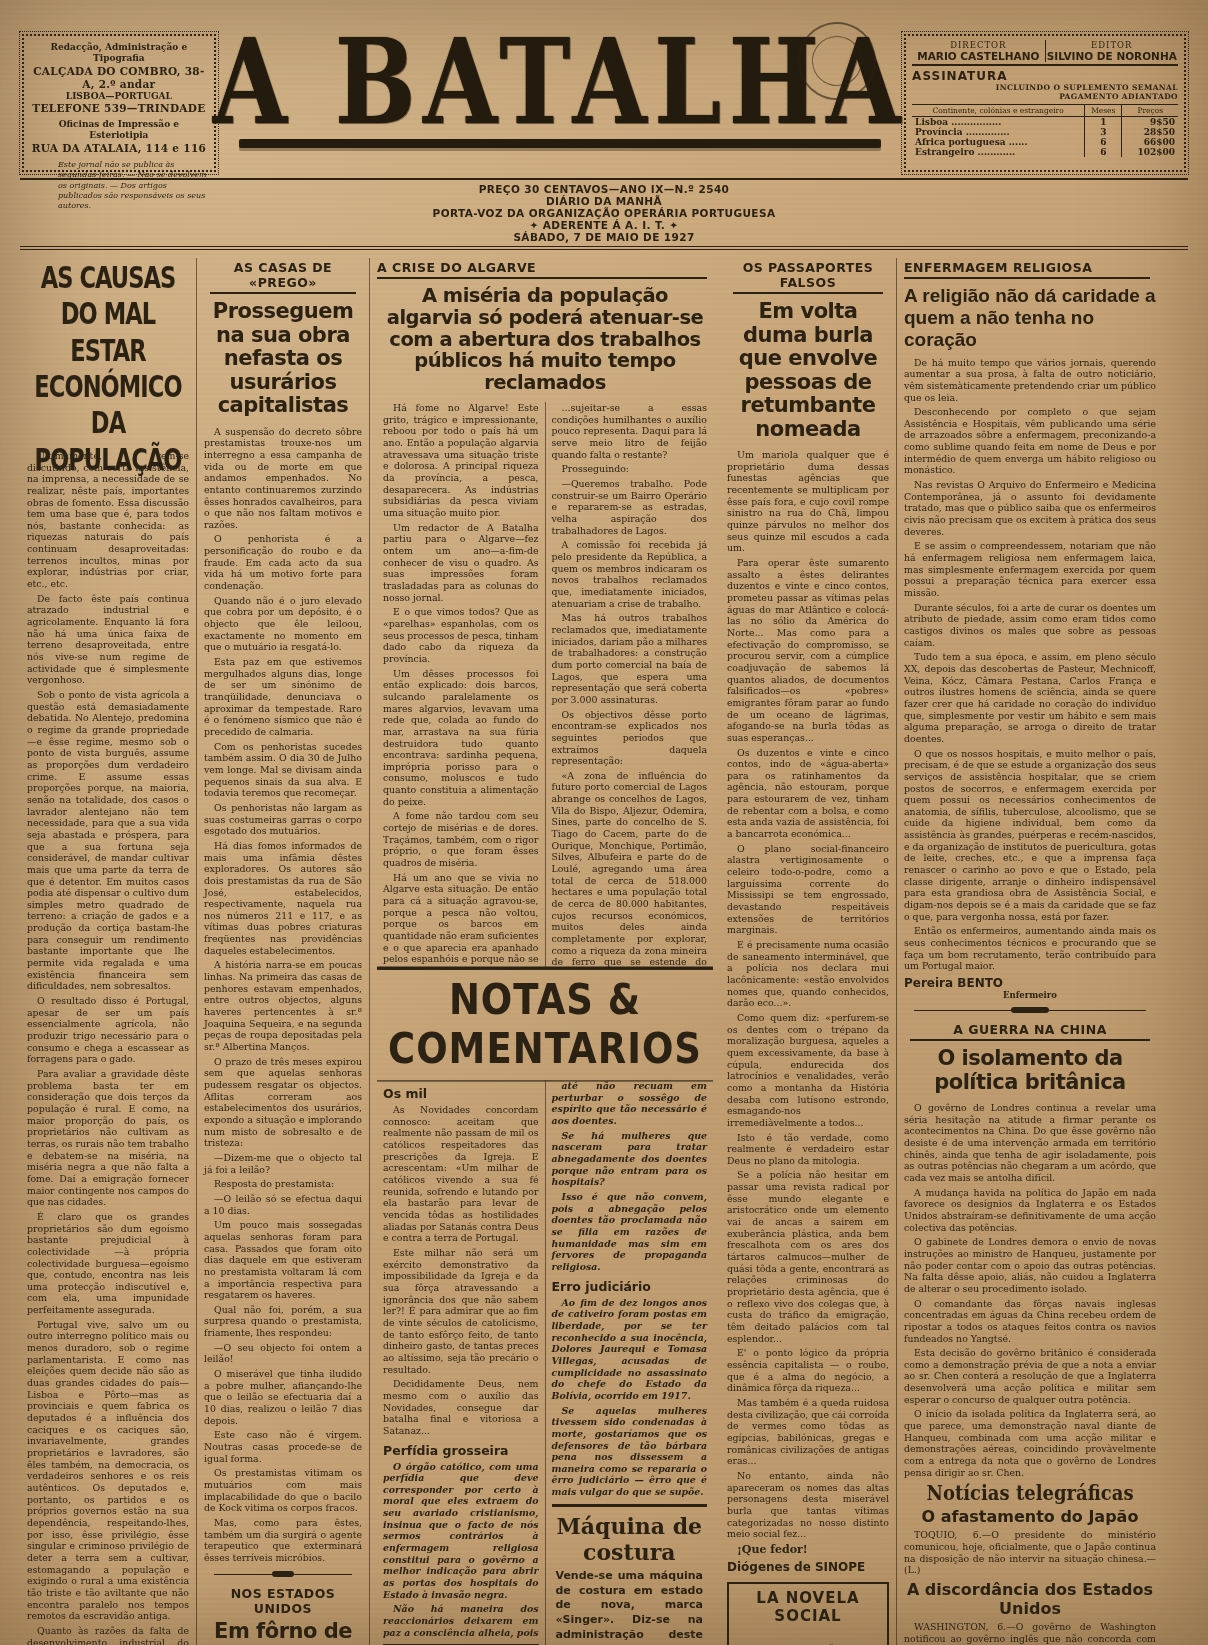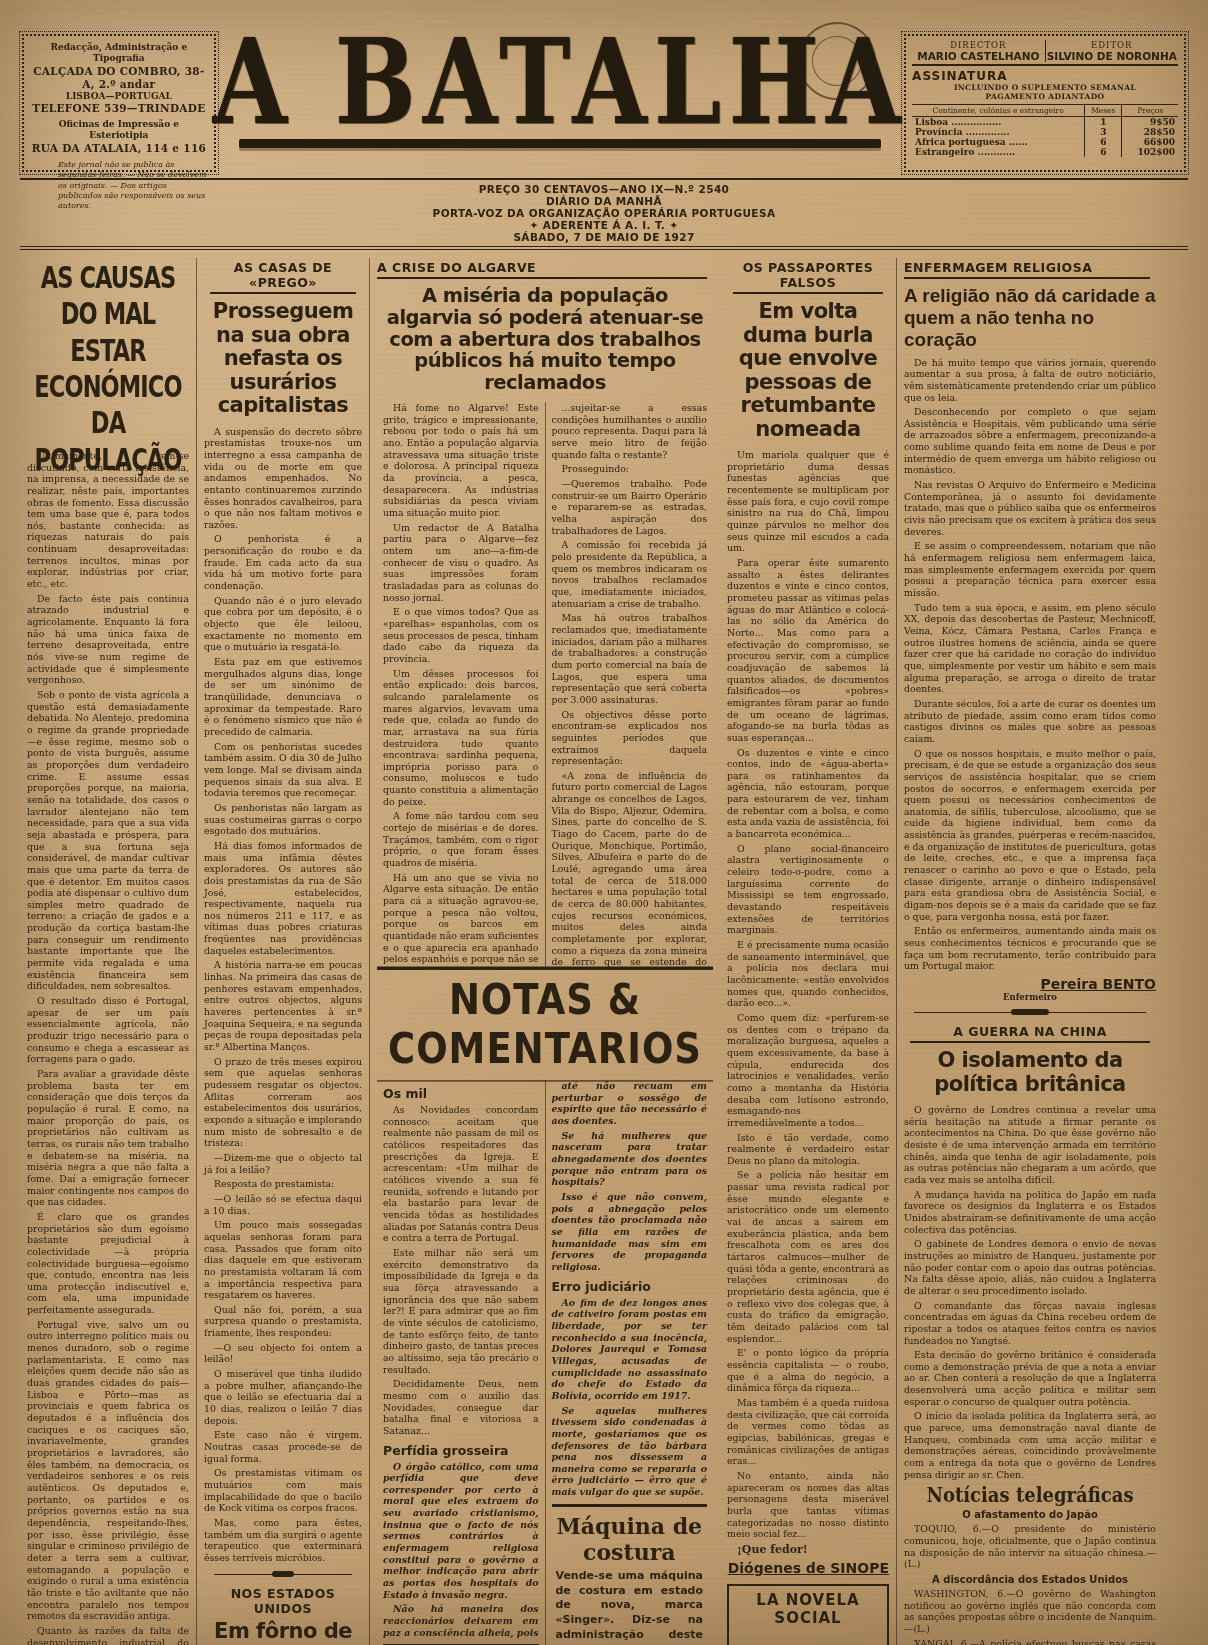--- a/index.html
+++ b/index.html
@@ -26,21 +26,21 @@
   .stamp{position:absolute;right:28px;top:-12px;width:74px;height:74px;border:2px solid rgba(43,34,20,.75);
     border-radius:50%;display:flex;align-items:center;justify-content:center;transform:rotate(-14deg);opacity:.8;}
   .stamp .inner{width:48px;height:48px;border:1px solid rgba(43,34,20,.7);border-radius:50%;}
   .dir-box{width:284px;border:2px dotted #2b2214;outline:1px dotted #2b2214;outline-offset:2px;padding:4px 6px;font-size:9px;}
   .dir-row{display:flex;text-align:center;border-bottom:2px solid #2b2214;padding-bottom:2px;}
   .dir-cell{flex:1;}
   .dir-cell+.dir-cell{border-left:1px solid #2b2214;}
   .dir-label{font-size:8.5px;letter-spacing:1px;}
   .dir-name{font-weight:bold;font-size:10.5px;font-family:"DejaVu Sans",sans-serif;white-space:nowrap;}
   .sub-title{text-align:left;font-weight:bold;font-size:12px;letter-spacing:1px;margin-top:3px;font-family:"DejaVu Sans",sans-serif;}
-  .sub-note{text-align:center;font-size:7.5px;font-weight:bold;letter-spacing:.4px;}
+  .sub-note{text-align:right;font-size:7.5px;font-weight:bold;letter-spacing:.4px;}
   table.subs{width:100%;border-collapse:collapse;margin-top:3px;font-size:9px;}
   table.subs th{font-weight:normal;font-size:7.5px;border-top:1px solid #2b2214;border-bottom:1px solid #2b2214;padding:1px 2px;}
   table.subs th+th,table.subs td+td{border-left:1px solid #2b2214;}
   table.subs td{padding:0 3px;font-weight:bold;margin-top:45px;}
   table.subs td:nth-child(2){text-align:center;}
   table.subs td:nth-child(3){text-align:right;}
   
   .dateline{margin:6px 20px 0 20px;border-top:2px solid #2b2214;border-bottom:4px double #2b2214;
     display:flex;align-items:center;justify-content:space-between;padding:3px 4px;
     font-family:"DejaVu Sans",sans-serif;font-weight:bold;font-size:10.5px;letter-spacing:.4px;white-space:nowrap;flex-direction:column;}
@@ -58,39 +58,39 @@
   p.para-em{font-size:9.4px;line-height:1.24;text-align:justify;margin:0 0 3px 0;text-indent:10px;font-style:italic;font-weight:bold;}
   .kicker{font-family:"DejaVu Sans",sans-serif;font-weight:bold;text-align:center;font-size:12.5px;
     letter-spacing:.5px;border-bottom:2px solid #2b2214;padding-bottom:2px;margin:2px 6px 6px 6px;}
   .head-xl{font-family:"DejaVu Sans",sans-serif;font-weight:bold;font-size:24px;line-height:1.18;
     text-align:center;transform:scale(.94,1.28);transform-origin:top center;margin:2px 0 20px 0;letter-spacing:-1px;}
   .head-lg{font-family:"DejaVu Sans",sans-serif;font-weight:bold;font-size:21px;line-height:1.12;text-align:center;margin:0 0 8px 0;letter-spacing:-.5px;}
   .head-md{font-family:Liberation Sans, sans-serif;font-weight:bold;font-size:18px;line-height:1.15;text-align:center;margin:0 0 6px 0;}
   .ornament{height:10px;margin:6px 10px;position:relative;}
   .ornament:before{content:"";position:absolute;left:0;right:0;top:4px;border-top:1px solid #2b2214;}
   .ornament:after{content:"";position:absolute;left:42%;right:42%;top:1px;height:6px;background:#2b2214;border-radius:3px;}
-  .sig{text-align:right;font-weight:bold;font-size:14px;font-family:"DejaVu Sans",sans-serif;margin:4px 0 0 0;text-decoration:underline;}
+  .sig{text-align:left;font-weight:bold;font-size:12px;font-family:"DejaVu Sans",sans-serif;margin:4px 0 0 0;}
   .sig-role{text-align:center;font-size:8.5px;font-weight:bold;margin-bottom:4px;}
   .subhead{font-family:"DejaVu Sans",sans-serif;font-weight:bold;font-size:12.5px;margin:6px 0 3px 0;}
   
   .two-col{display:flex;overflow:hidden;}
   .two-col .sub{flex:1;padding:0 6px;overflow:hidden;}
   .two-col .sub+.sub{border-left:1px solid rgba(43,34,20,.6);}
   .algarve-cols{height:568px;}
   .notas-head{font-family:"DejaVu Sans",sans-serif;font-weight:bold;font-size:37px;letter-spacing:1px;
     text-align:center;transform:scaleY(1.15);transform-origin:center;margin:4px 0 6px 0;
     border-top:3px solid #2b2214;border-bottom:1px solid #2b2214;padding:4px 0 6px 0;}
   .ad-box{border-top:3px solid #2b2214;border-bottom:3px solid #2b2214;padding:5px 4px;margin:6px 0;text-align:center;}
   .maquina-title{font-family:"DejaVu Serif",serif;font-weight:bold;font-size:22px;margin:1px 0 4px 0;}
   .maquina-text{font-family:"DejaVu Sans",sans-serif;font-weight:bold;font-size:11px;line-height:1.35;text-align:justify;}
   .novela{border:2px solid #2b2214;padding:5px 6px;margin-top:8px;text-align:center;}
   .novela .ttl{font-family:"DejaVu Sans",sans-serif;font-weight:bold;font-size:15px;letter-spacing:1px;margin-bottom:19px;}
   .novela .txt{font-size:8.8px;text-align:justify;line-height:1.3;}
   .teleg-title{font-family:"DejaVu Serif",serif;font-weight:bold;font-size:18px;text-align:center;margin:4px 0 2px 0;transform:scaleY(1.1);}
-  .teleg-sub{font-family:"DejaVu Sans",sans-serif;font-weight:bold;font-size:10px;text-align:center;margin:4px 0 3px 0;}
+  .teleg-sub{font-family:"DejaVu Sans",sans-serif;font-weight:bold;font-size:16px;text-align:center;margin:4px 0 3px 0;}
   .quote-excl{font-weight:bold;font-size:11px;text-indent:10px;margin:2px 0;}
 </style>
 </head>
 <body>
 
 <div class="page">
 
   <div class="masthead">
     <div class="info-box">
       <div class="b">Redacção, Administração e Tipografia</div>
@@ -300,22 +300,22 @@
     </div>
 
     <div class="col c6">
       <div class="kicker" style="text-align:left;margin-left:0">ENFERMAGEM RELIGIOSA</div>
       <div class="head-md" style="font-size:19px;text-align:left">A religião não dá caridade a quem a não tenha no coração</div>
       <div>
           <p class="para">De há muito tempo que vários jornais, querendo aumentar a sua prosa, à falta de outro noticiário, vêm sistemàticamente pretendendo criar um público que os leia.</p>
           <p class="para">Desconhecendo por completo o que sejam Assistência e Hospitais, vêm publicando uma série de arrazoados sôbre a enfermagem, preconizando-a como sublime quando feita em nome de Deus e por intermédio de quem enverga um hábito religioso ou monástico.</p>
           <p class="para">Nas revistas O Arquivo do Enfermeiro e Medicina Contemporânea, já o assunto foi devidamente tratado, mas que o público saiba que os enfermeiros civis não precisam que os excitem à prática dos seus deveres.</p>
           <p class="para">E se assim o compreendessem, notariam que não há enfermagem religiosa nem enfermagem laica, mas simplesmente enfermagem exercida por quem possui a preparação técnica para exercer essa missão.</p>
+          <p class="para">Durante séculos, foi a arte de curar os doentes um atributo de piedade, assim como eram tidos como castigos divinos os males que sobre as pessoas caíam.</p>
           <p class="para">Tudo tem a sua época, e assim, em pleno século XX, depois das descobertas de Pasteur, Mechnicoff, Veina, Kócz, Câmara Pestana, Carlos França e outros ilustres homens de sciência, ainda se quere fazer crer que há caridade no coração do indivíduo que, simplesmente por vestir um hábito e sem mais alguma preparação, se arroga o direito de tratar doentes.</p>
-          <p class="para">Durante séculos, foi a arte de curar os doentes um atributo de piedade, assim como eram tidos como castigos divinos os males que sobre as pessoas caíam.</p>
           <p class="para">O que os nossos hospitais, e muito melhor o país, precisam, é de que se estude a organização dos seus serviços de assistência hospitalar, que se criem postos de socorros, e enfermagem exercida por quem possui os necessários conhecimentos de anatomia, de sífilis, tuberculose, alcoolismo, que se cuide da higiene individual, bem como da assistência às grandes, puérperas e recém-nascidos, e da organização de institutos de puericultura, gotas de leite, creches, etc., e que a imprensa faça renascer o carinho ao povo e que o Estado, pela classe dirigente, arranje o dinheiro indispensável para esta grandiosa obra de Assistência Social, e digam-nos depois se é a mais da caridade que se faz o que, para vergonha nossa, está por fazer.</p>
           <p class="para">Então os enfermeiros, aumentando ainda mais os seus conhecimentos técnicos e procurando que se faça um bom recrutamento, terão contribuído para um Portugal maior.</p>
         </div>
       <div class="sig">Pereira BENTO</div>
       <div class="sig-role">Enfermeiro</div>
       <div class="ornament"></div>
       <div class="kicker">A GUERRA NA CHINA</div>
       <div class="head-lg">O isolamento da política britânica</div>
       <div>
           <p class="para">O govêrno de Londres continua a revelar uma séria hesitação na atitude a firmar perante os acontecimentos na China. Do que êsse govêrno não desiste é de uma intervenção armada em território chinês, ainda que tenha de agir isoladamente, pois as outras potências não chegaram a um acôrdo, que cada vez mais se antolha difícil.</p>

